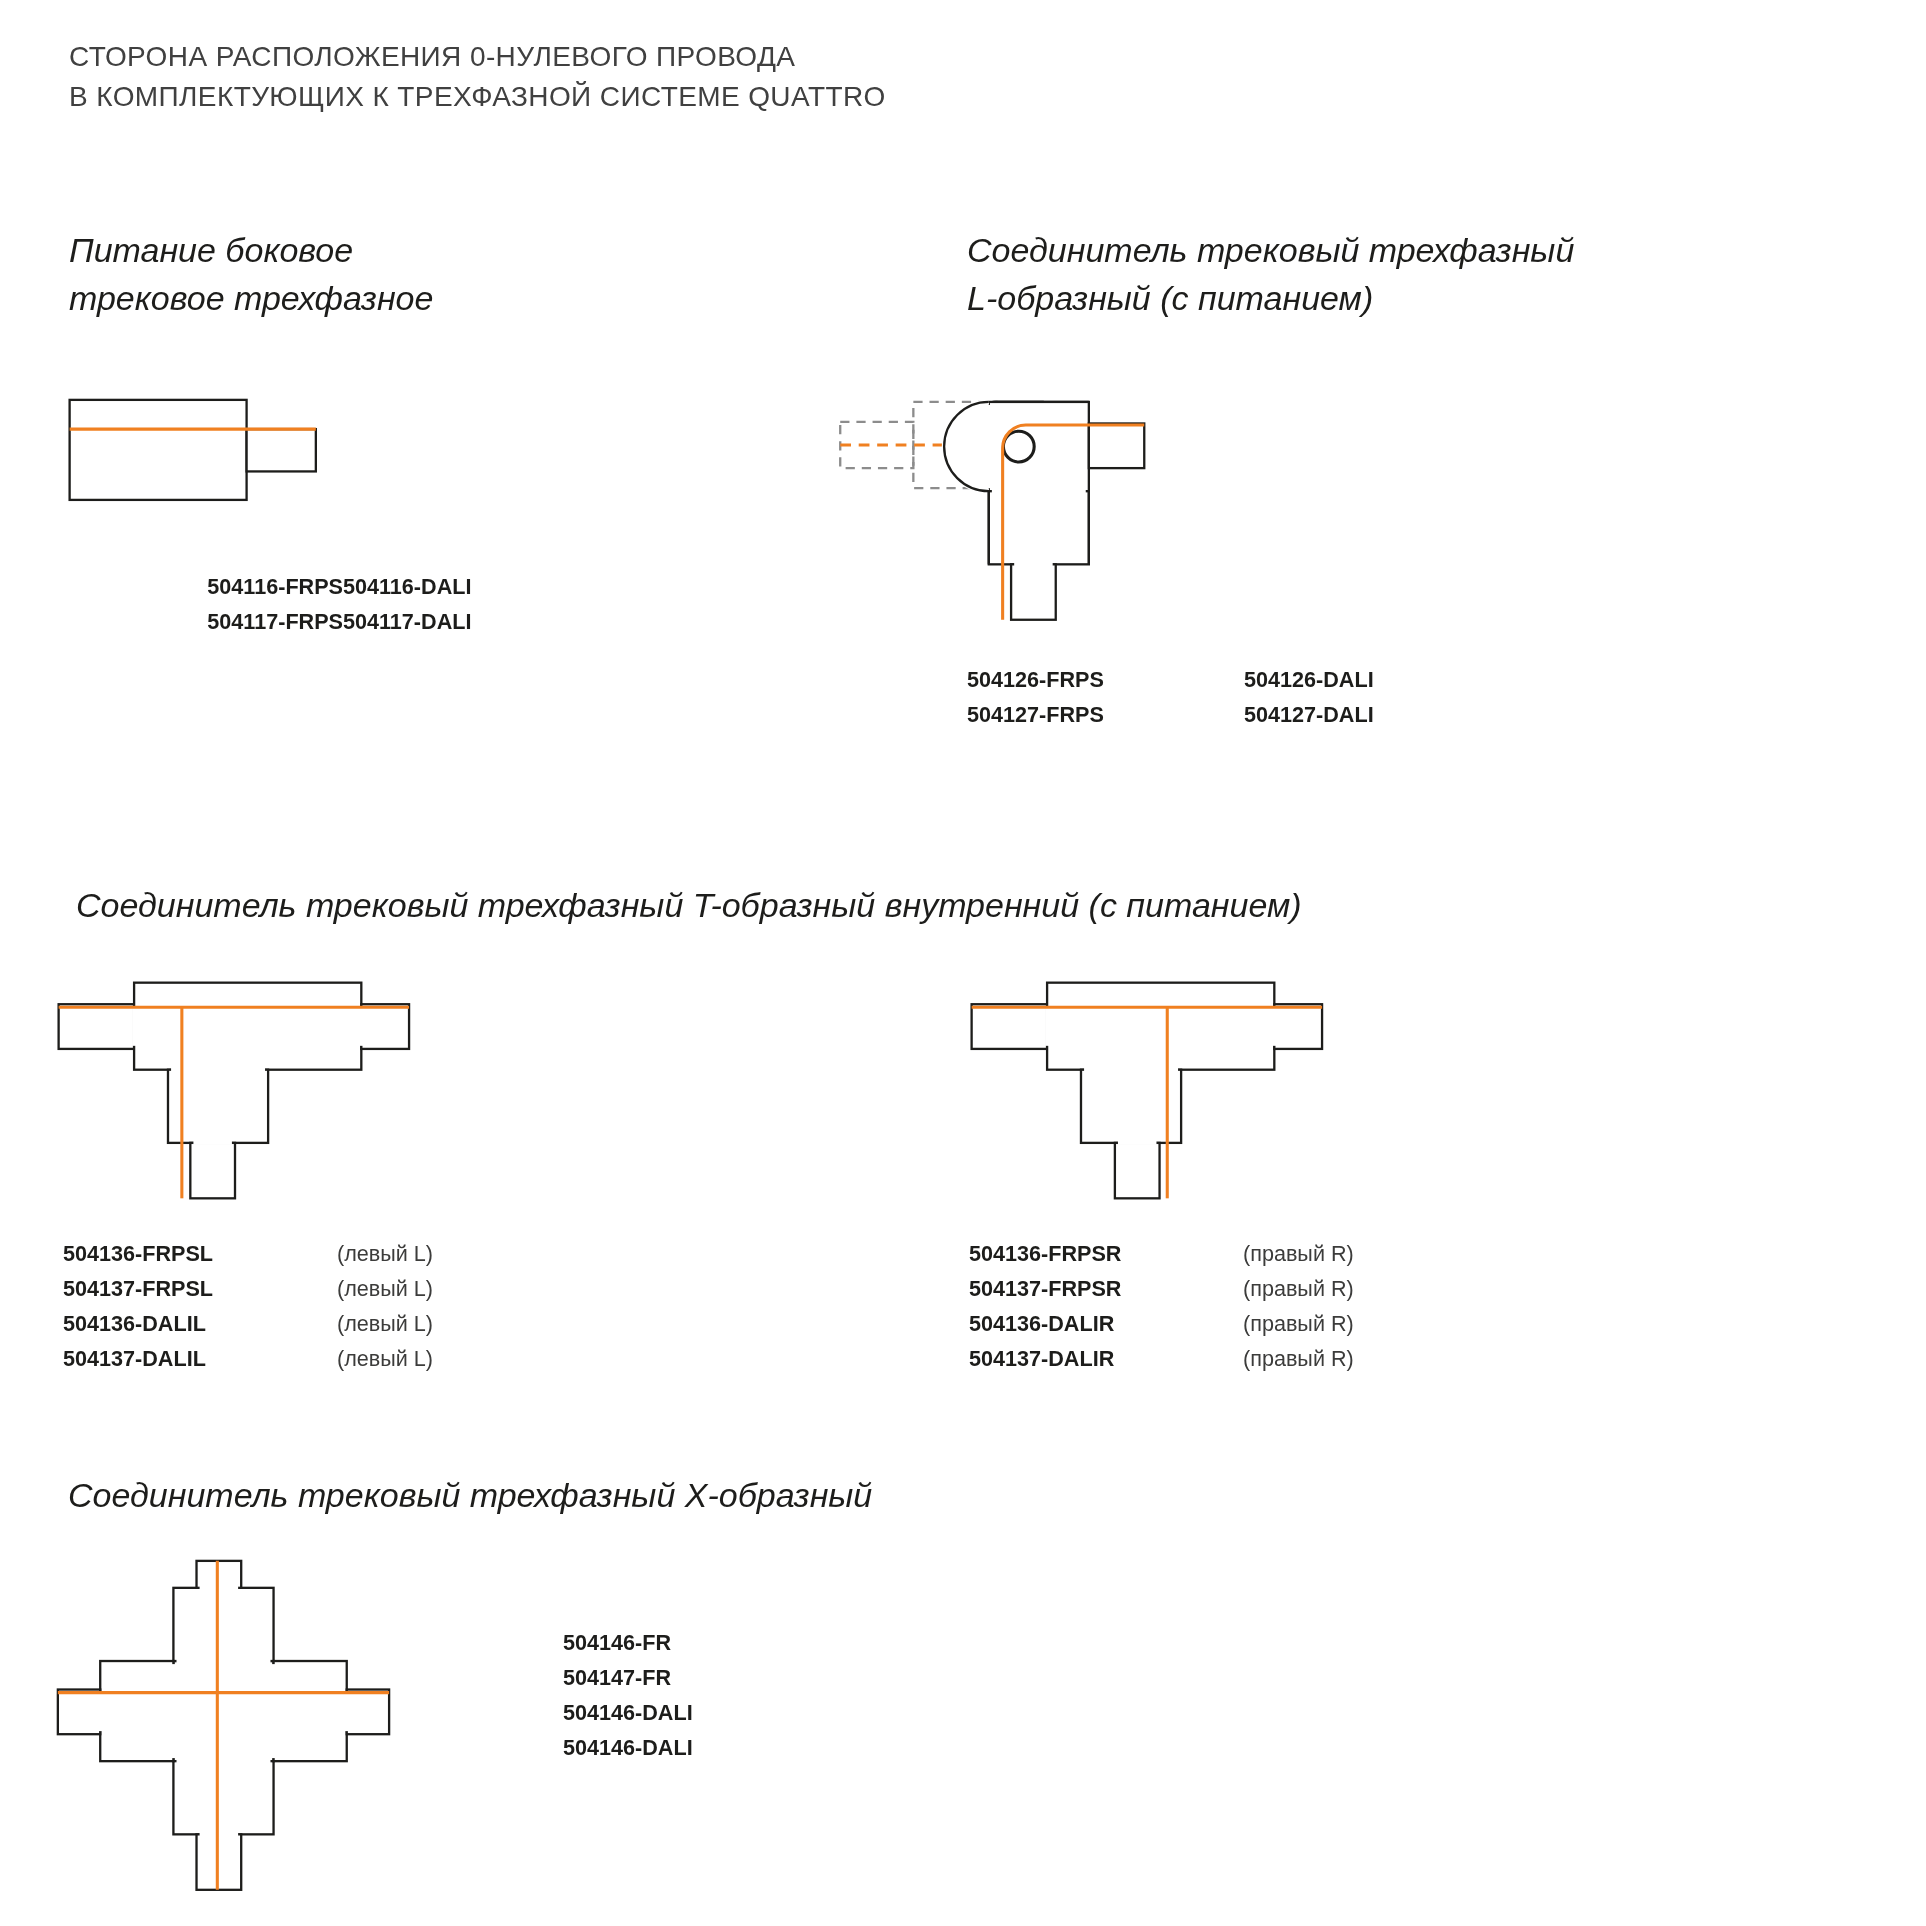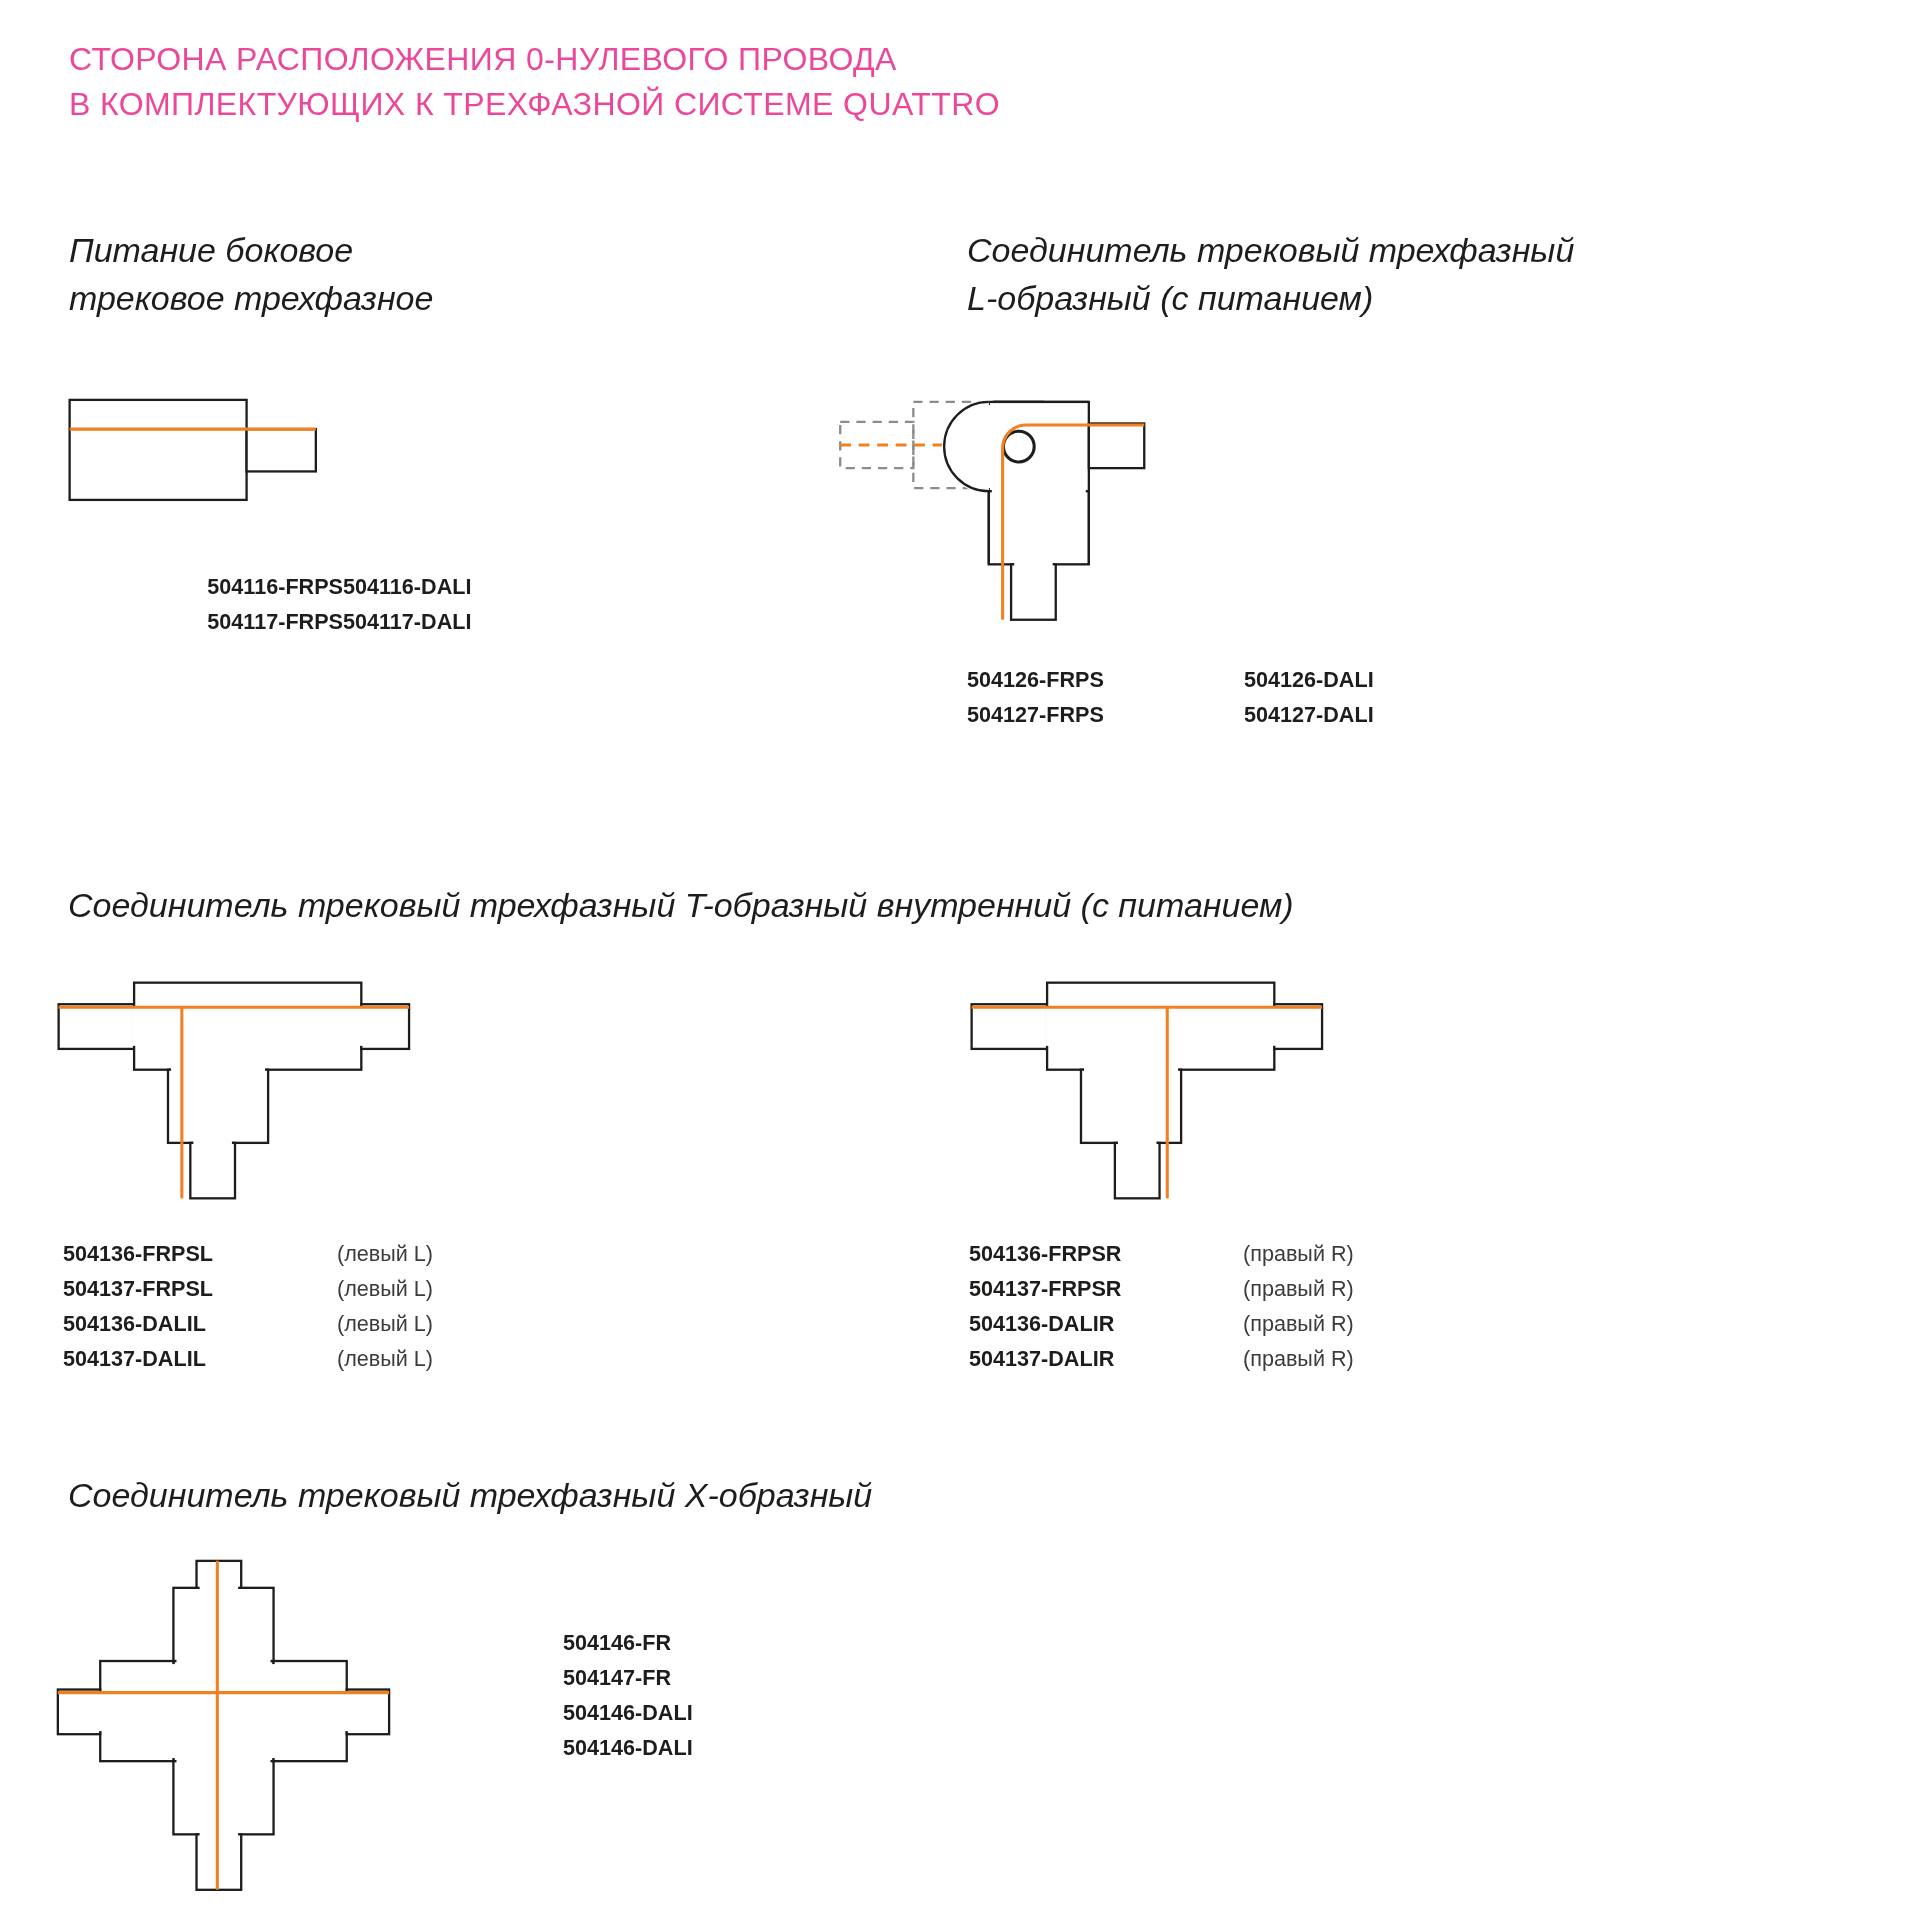--- a/index.html
+++ b/index.html
@@ -21,25 +21,25 @@
     height: 1926px;
     box-sizing: border-box;
     padding: 0;
   }
 
   
   .doc-title {
     position: absolute;
     left: 69px;
     top: 37px;
-    font-size: 32px;
+    font-size: 28px;
     line-height: 1.42;
     letter-spacing: 0.4px;
     font-weight: 400;
-    color: #ec4899;
+    color: #404040;
     white-space: pre-line;
   }
 
   
   .sec-title {
     position: absolute;
     font-size: 34px;
     line-height: 1.40;
     font-weight: 400;
     color: #1d1d1b;
@@ -147,21 +147,21 @@
     <div class="row">
       <span class="c1">504126-FRPS</span>
       <span class="c2">504126-DALI</span>
     </div>
     <div class="row">
       <span class="c1">504127-FRPS</span>
       <span class="c2">504127-DALI</span>
     </div>
   </div>
 
-  <div class="sec-title" style="left:68px; top:882px; width:1849px;">Соединитель трековый трехфазный T-образный внутренний (с питанием)</div>
+  <div class="sec-title" style="left:76px; top:882px; width:1849px;">Соединитель трековый трехфазный T-образный внутренний (с питанием)</div>
 
   <div class="fig" style="left:54px; top:967px;">
     <svg width="362" height="247" viewBox="0 0 470 320">
 
       <rect x="6" y="48" width="98" height="58" fill="#ffffff" stroke="#1d1d1b" stroke-width="3"></rect>
 
       <rect x="104" y="20" width="295" height="113" fill="#ffffff" stroke="#1d1d1b" stroke-width="3"></rect>
       <line x1="104" y1="52" x2="104" y2="102" stroke="#ffffff" stroke-width="5"></line>
 
       <rect x="399" y="48" width="62" height="58" fill="#ffffff" stroke="#1d1d1b" stroke-width="3"></rect>

